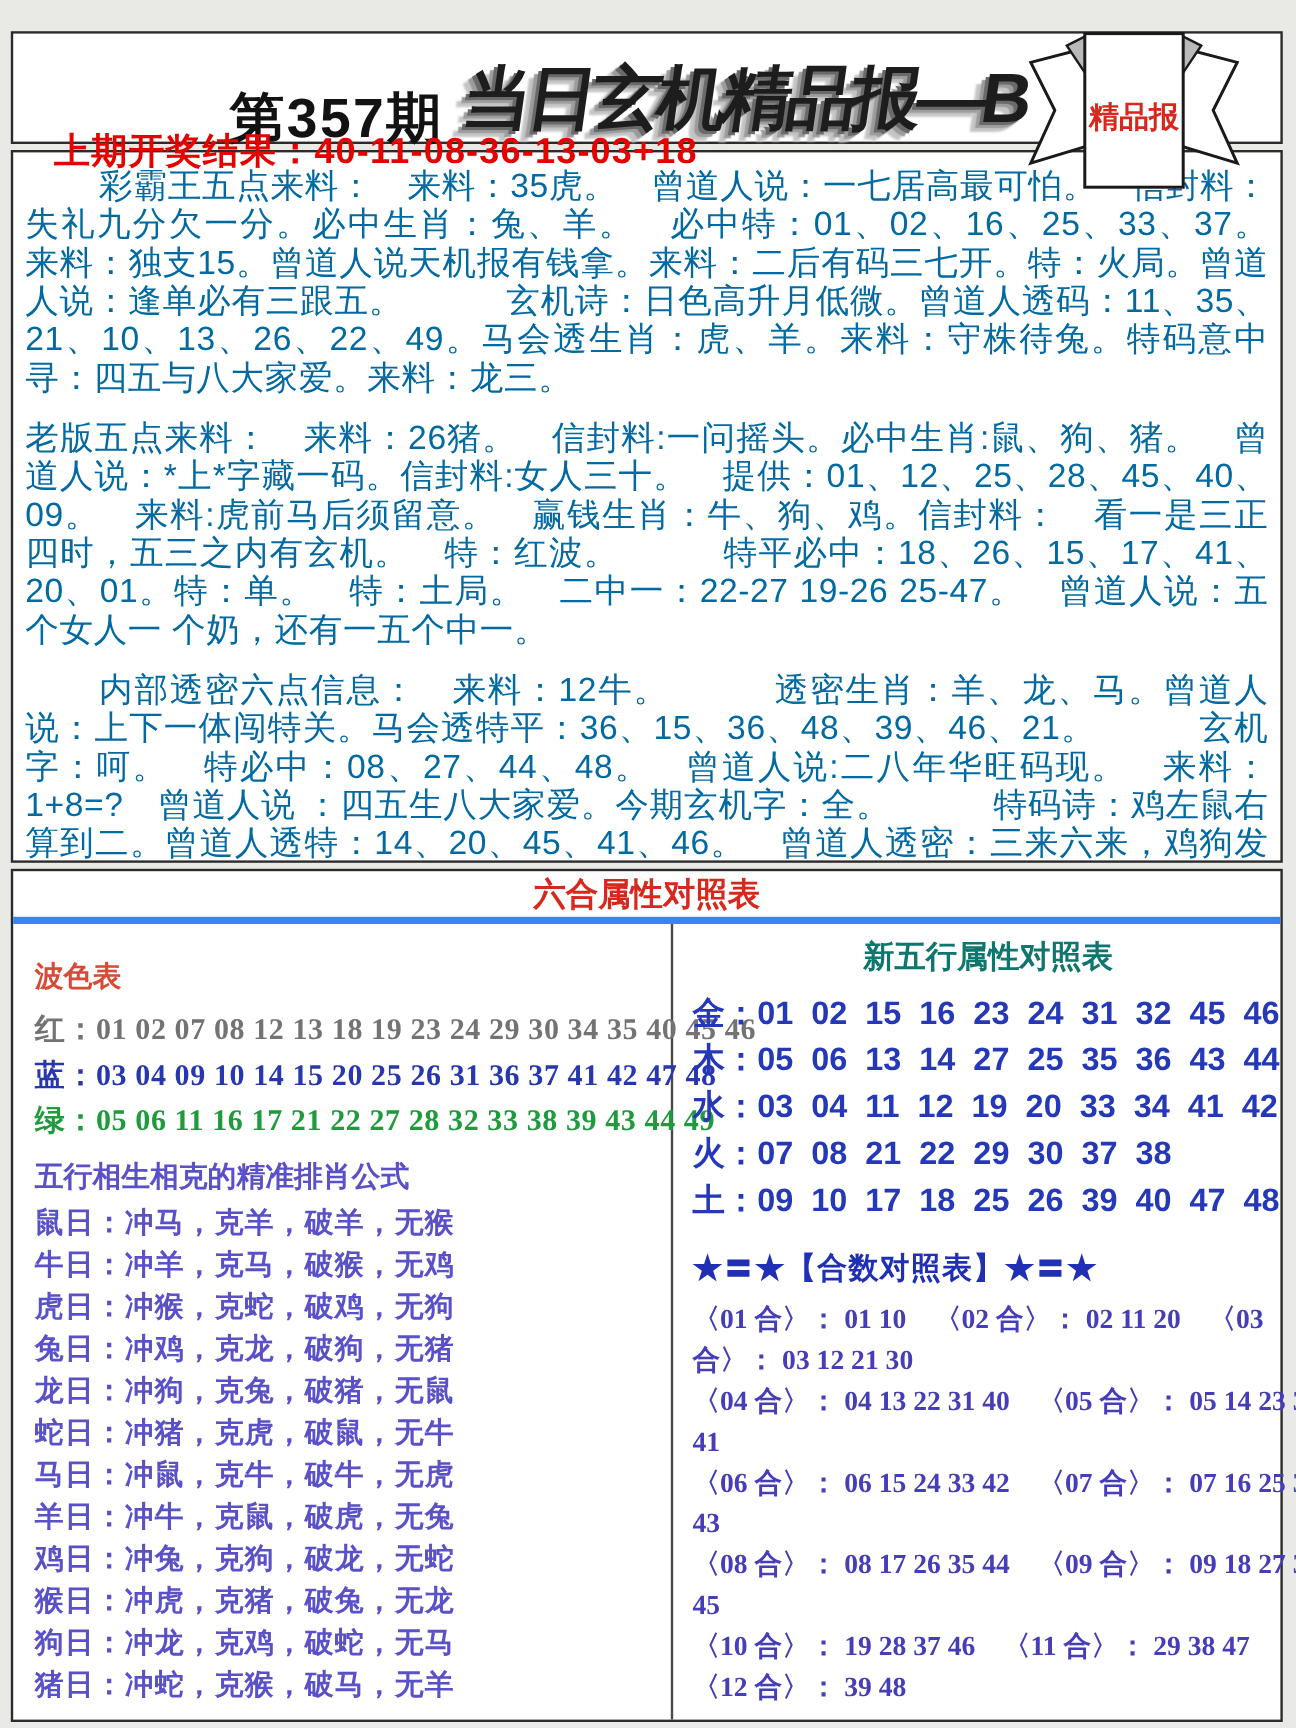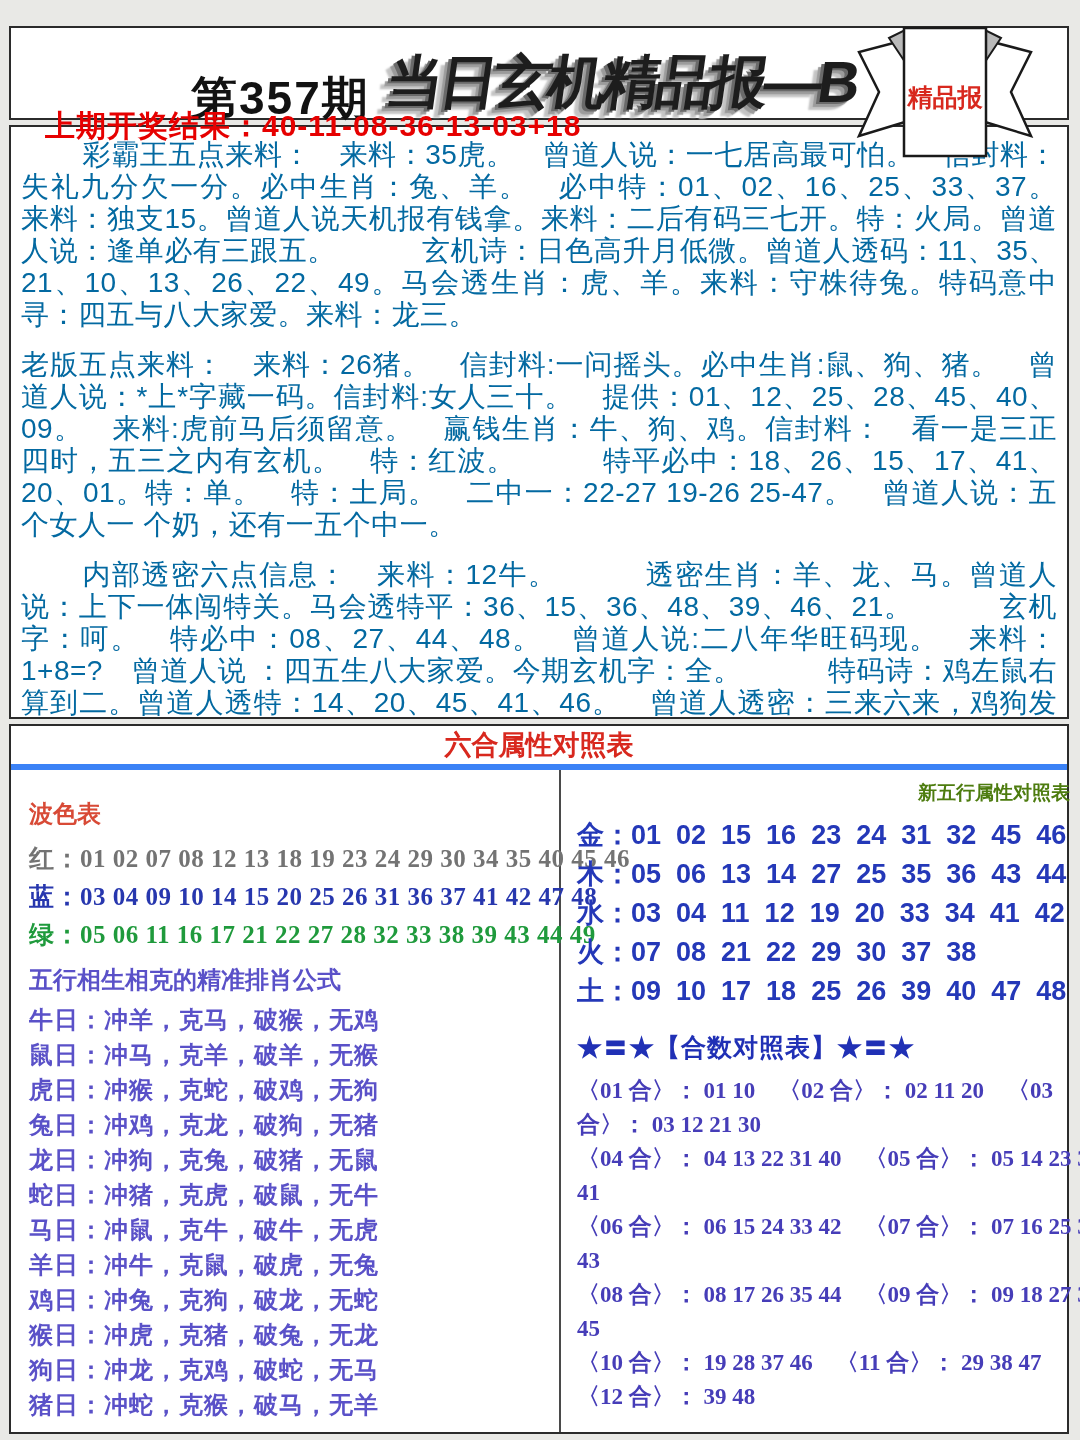--- a/index.html
+++ b/index.html
@@ -38,21 +38,21 @@
   .tbl-title{height:38px;line-height:38px;text-align:center;color:#d8281e;font-size:27px;font-weight:bold;border-bottom:6px solid #3b82f6;}
   .cols{display:flex;min-height:600px;}
   .col-left{width:550px;border-right:2px solid #4a4a4a;padding:8px 6px 10px 18px;box-sizing:border-box;}
   .col-right{flex:1;padding:6px 14px 10px 16px;box-sizing:border-box;}
 
   .wave-title{color:#d84a36;font-size:24px;font-weight:bold;margin:20px 0 10px;}
   .wave-row{font-size:25px;font-weight:bold;font-family:"Liberation Serif",serif;line-height:38px;white-space:nowrap;letter-spacing:0.5px;}
   .formula-title{color:#5a51c8;font-size:24px;font-weight:bold;margin:10px 0 6px;}
   .zodiac-line{color:#5a51c8;font-size:24px;font-weight:bold;line-height:35px;letter-spacing:1px;}
 
-  .five-title{text-align:right;color:#4d7c0f;font-size:19px;font-weight:bold;margin:4px 40px 10px 0;}
+  .five-title{text-align:center;color:#0f766e;font-size:26px;font-weight:bold;margin:4px 40px 10px 0;}
   .five-row{color:#2438b8;font-size:27px;font-weight:bold;line-height:39px;white-space:pre;}
   .sec-header{color:#2030b5;font-size:25px;font-weight:bold;margin:20px 0 10px;letter-spacing:1px;}
   .hesu-line{color:#463db8;font-size:23px;font-weight:bold;font-family:"Liberation Serif",serif;line-height:34px;white-space:pre-wrap;}
 </style>
 </head>
 <body>
 
 <div class="sheet">
 
   <div class="box header-box">
@@ -90,23 +90,23 @@
 
             <div class="wave-row" style="color: #737373;"><span>红：</span><span>01 02 07 08 12 13 18 19 23 24 29 30 34 35 40 45 46</span></div>
 
             <div class="wave-row" style="color: rgb(39, 55, 174);"><span>蓝：</span><span>03 04 09 10 14 15 20 25 26 31 36 37 41 42 47 48</span></div>
 
             <div class="wave-row" style="color: rgb(31, 154, 60);"><span>绿：</span><span>05 06 11 16 17 21 22 27 28 32 33 38 39 43 44 49</span></div>
           </div>
         <div class="formula-title">五行相生相克的精准排肖公式</div>
         <div>
 
+            <div class="zodiac-line">鼠日：冲马，克羊，破羊，无猴</div>
+
             <div class="zodiac-line">牛日：冲羊，克马，破猴，无鸡</div>
-
-            <div class="zodiac-line">鼠日：冲马，克羊，破羊，无猴</div>
 
             <div class="zodiac-line">虎日：冲猴，克蛇，破鸡，无狗</div>
 
             <div class="zodiac-line">兔日：冲鸡，克龙，破狗，无猪</div>
 
             <div class="zodiac-line">龙日：冲狗，克兔，破猪，无鼠</div>
 
             <div class="zodiac-line">蛇日：冲猪，克虎，破鼠，无牛</div>
 
             <div class="zodiac-line">马日：冲鼠，克牛，破牛，无虎</div>

